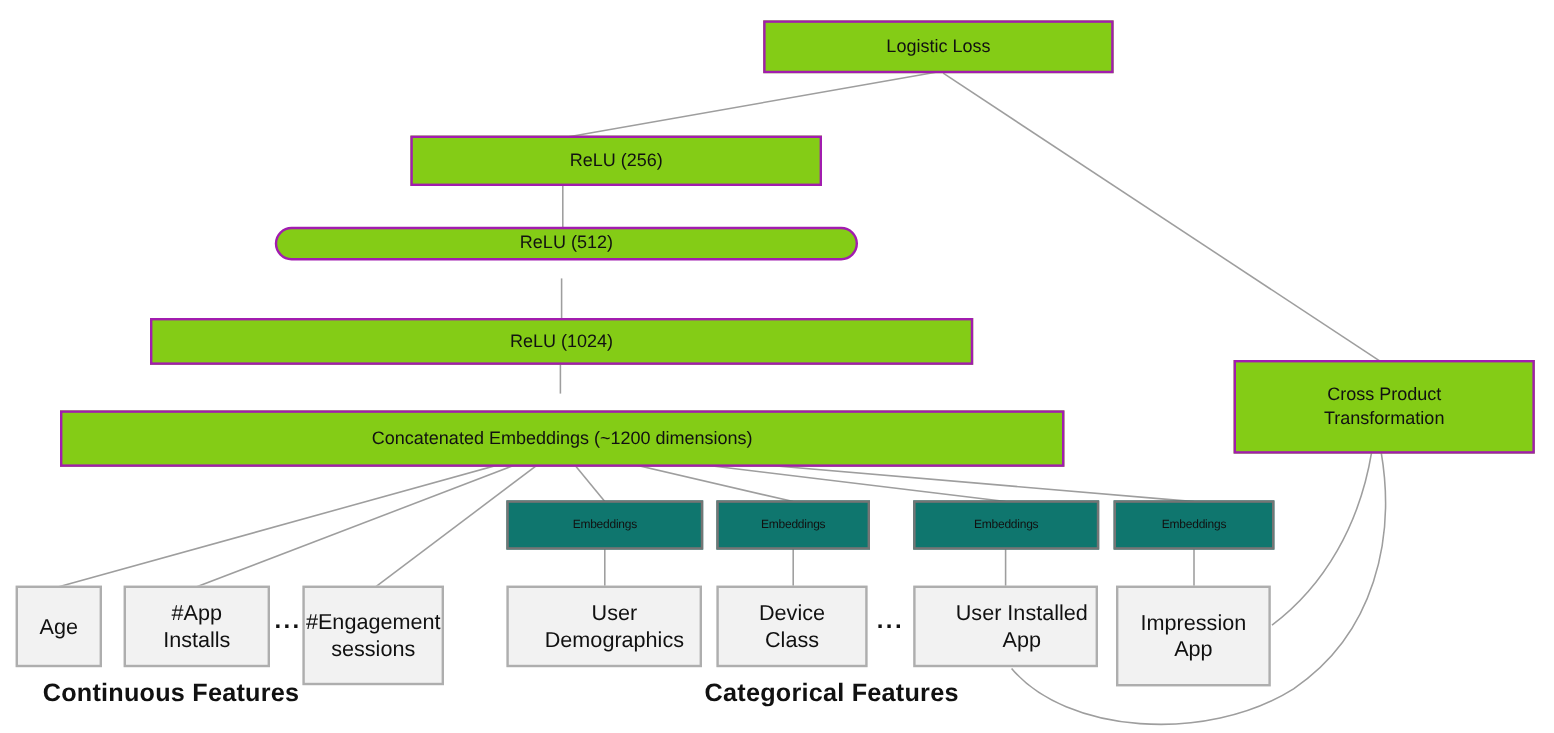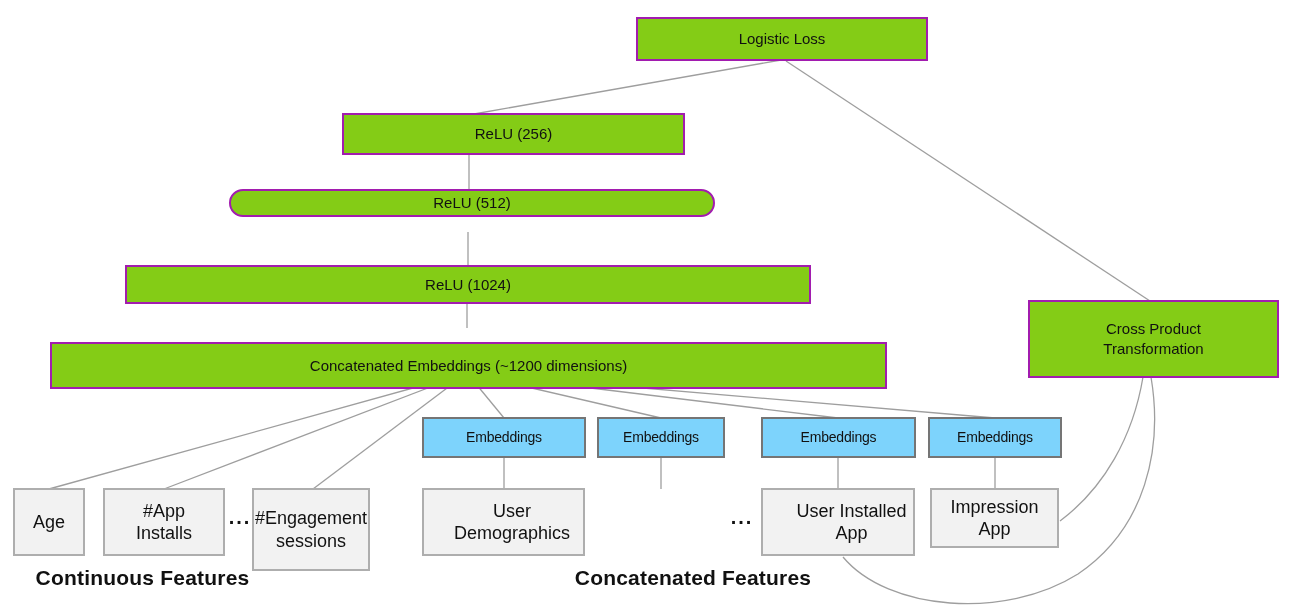--- a/index.html
+++ b/index.html
@@ -7,21 +7,21 @@
     position:relative;width:1295px;height:611px;background:#ffffff;
     font-family:"Liberation Sans",sans-serif;color:#111111;overflow:hidden;
   }
   .connectors{position:absolute;left:0;top:0;width:1295px;height:611px;}
   .node{
     position:absolute;box-sizing:border-box;
     display:flex;align-items:center;justify-content:center;
     text-align:center;white-space:pre-line;line-height:1.2;
   }
   .main{background:#84cc16;border:2px solid #a21caf;font-size:15px;}
-  .emb{background:#7dd3fc;border:2px solid #757575;font-size:14px;letter-spacing:-0.2px;}
+  .emb{background:#0f766e;border:2px solid #757575;font-size:10px;letter-spacing:-0.2px;}
   .feat{background:#f2f2f2;border:2px solid #aeaeae;font-size:18px;line-height:1.25;}
   .dots{
     position:absolute;font-weight:700;font-size:20px;letter-spacing:2px;
     text-align:center;line-height:30px;
   }
   .grouplabel{
     position:absolute;font-weight:700;font-size:21px;text-align:center;
     letter-spacing:0.2px;
   }
   
@@ -36,21 +36,21 @@
   #emb-2{left:597px;top:417px;width:128px;height:41px;}
   #emb-3{left:761px;top:417px;width:155px;height:41px;}
   #emb-4{left:928px;top:417px;width:134px;height:41px;}
   
   #feat-age{left:13px;top:488px;width:72px;height:68px;}
   #feat-app-installs{left:103px;top:488px;width:122px;height:68px;}
   #feat-engagement{left:252px;top:488px;width:118px;height:83px;}
   #feat-user-demographics{left:422px;top:488px;width:163px;height:68px;padding-left:17px;}
   #feat-device-class{left:597px;top:488px;width:126px;height:68px;}
   #feat-user-installed-app{left:761px;top:488px;width:154px;height:68px;padding-left:27px;}
-  #feat-impression-app{left:930px;top:488px;width:129px;height:60px;}
+  #feat-impression-app{left:930px;top:488px;width:129px;height:84px;}
   
   #dots-1{left:222px;top:502px;width:36px;height:30px;}
   #dots-2{left:724px;top:502px;width:36px;height:30px;}
   
   #label-continuous{left:20px;top:566px;width:245px;}
   #label-categorical{left:568px;top:566px;width:250px;}
 </style>
 </head>
 <body>
 
@@ -104,28 +104,30 @@
 
   <div class="node feat" id="feat-app-installs">#App
 Installs</div>
 
   <div class="node feat" id="feat-engagement">#Engagement
 sessions</div>
 
   <div class="node feat" id="feat-user-demographics">User
 Demographics</div>
 
+  <div class="node feat" id="feat-device-class">Device
+Class</div>
 
   <div class="node feat" id="feat-user-installed-app">User Installed
 App</div>
 
   <div class="node feat" id="feat-impression-app">Impression
 App</div>
 
   <div class="dots" id="dots-1">...</div>
 
   <div class="dots" id="dots-2">...</div>
 
   <div class="grouplabel" id="label-continuous">Continuous Features</div>
 
-  <div class="grouplabel" id="label-categorical">Concatenated Features</div>
+  <div class="grouplabel" id="label-categorical">Categorical Features</div>
 
 </div>
 
 </body></html>

